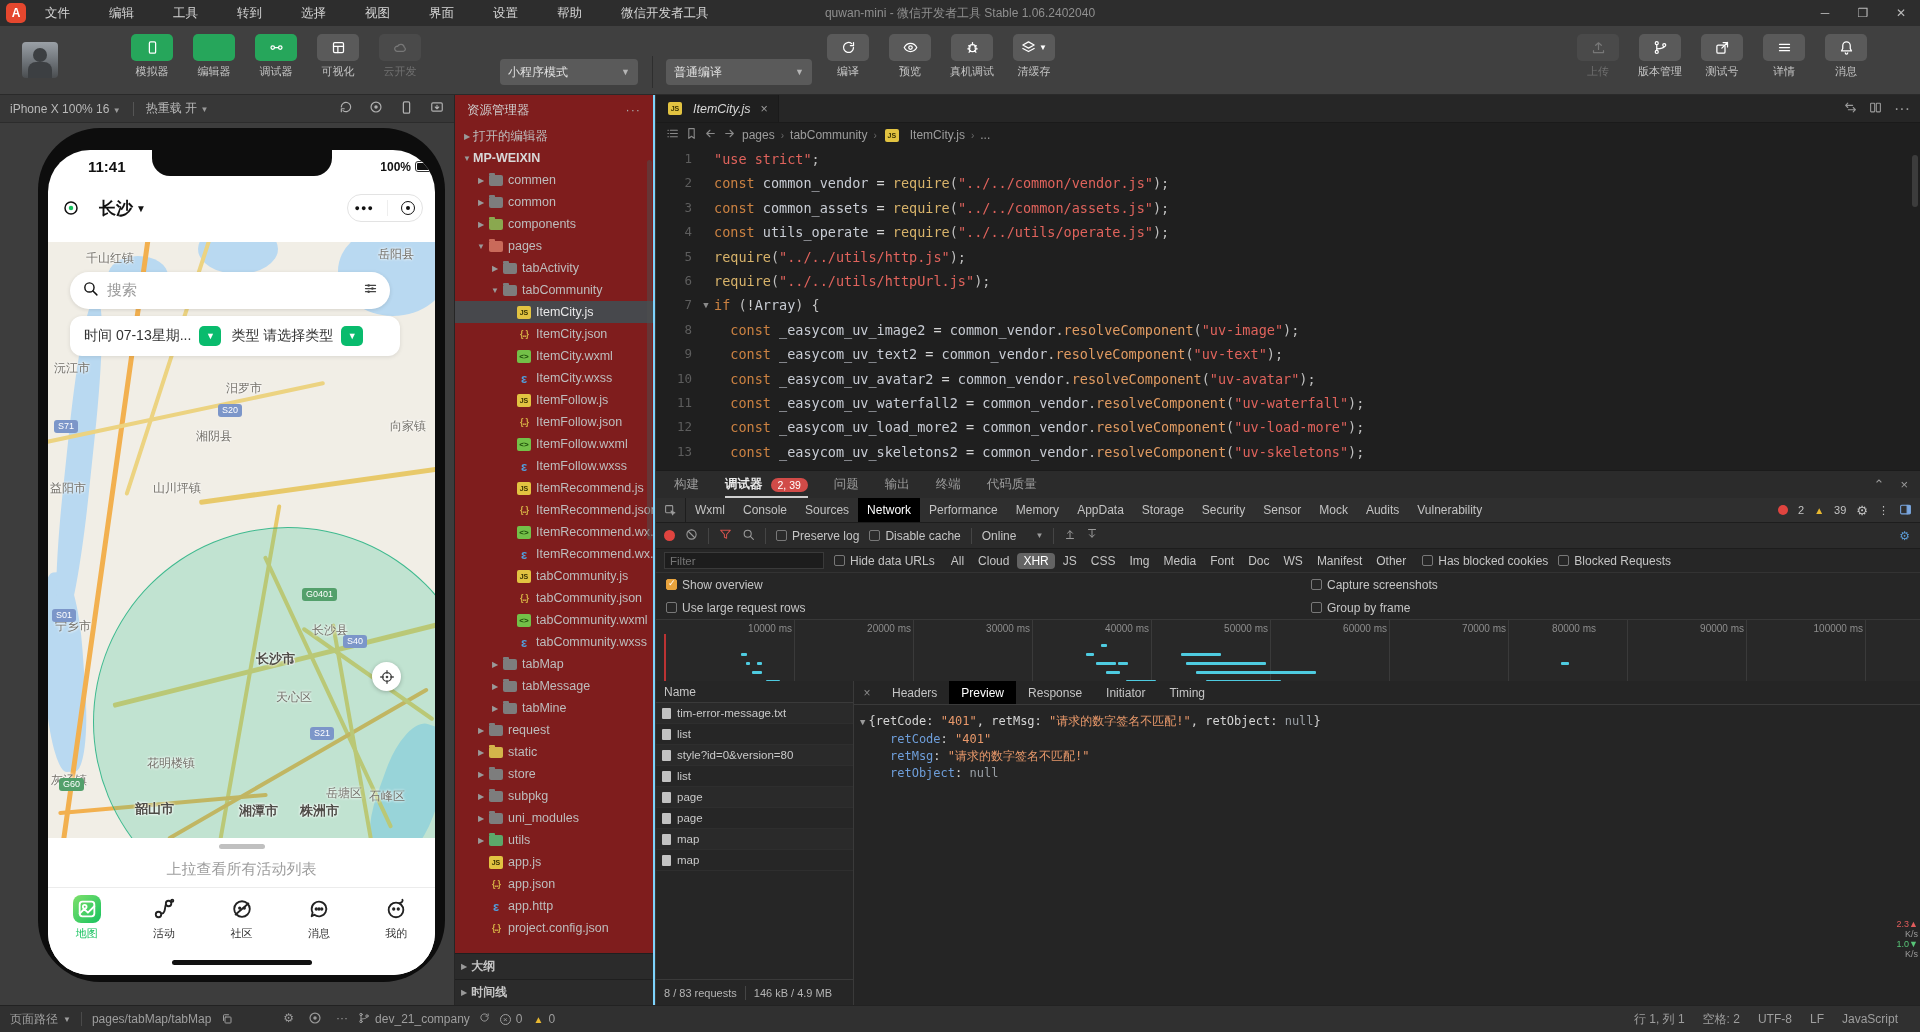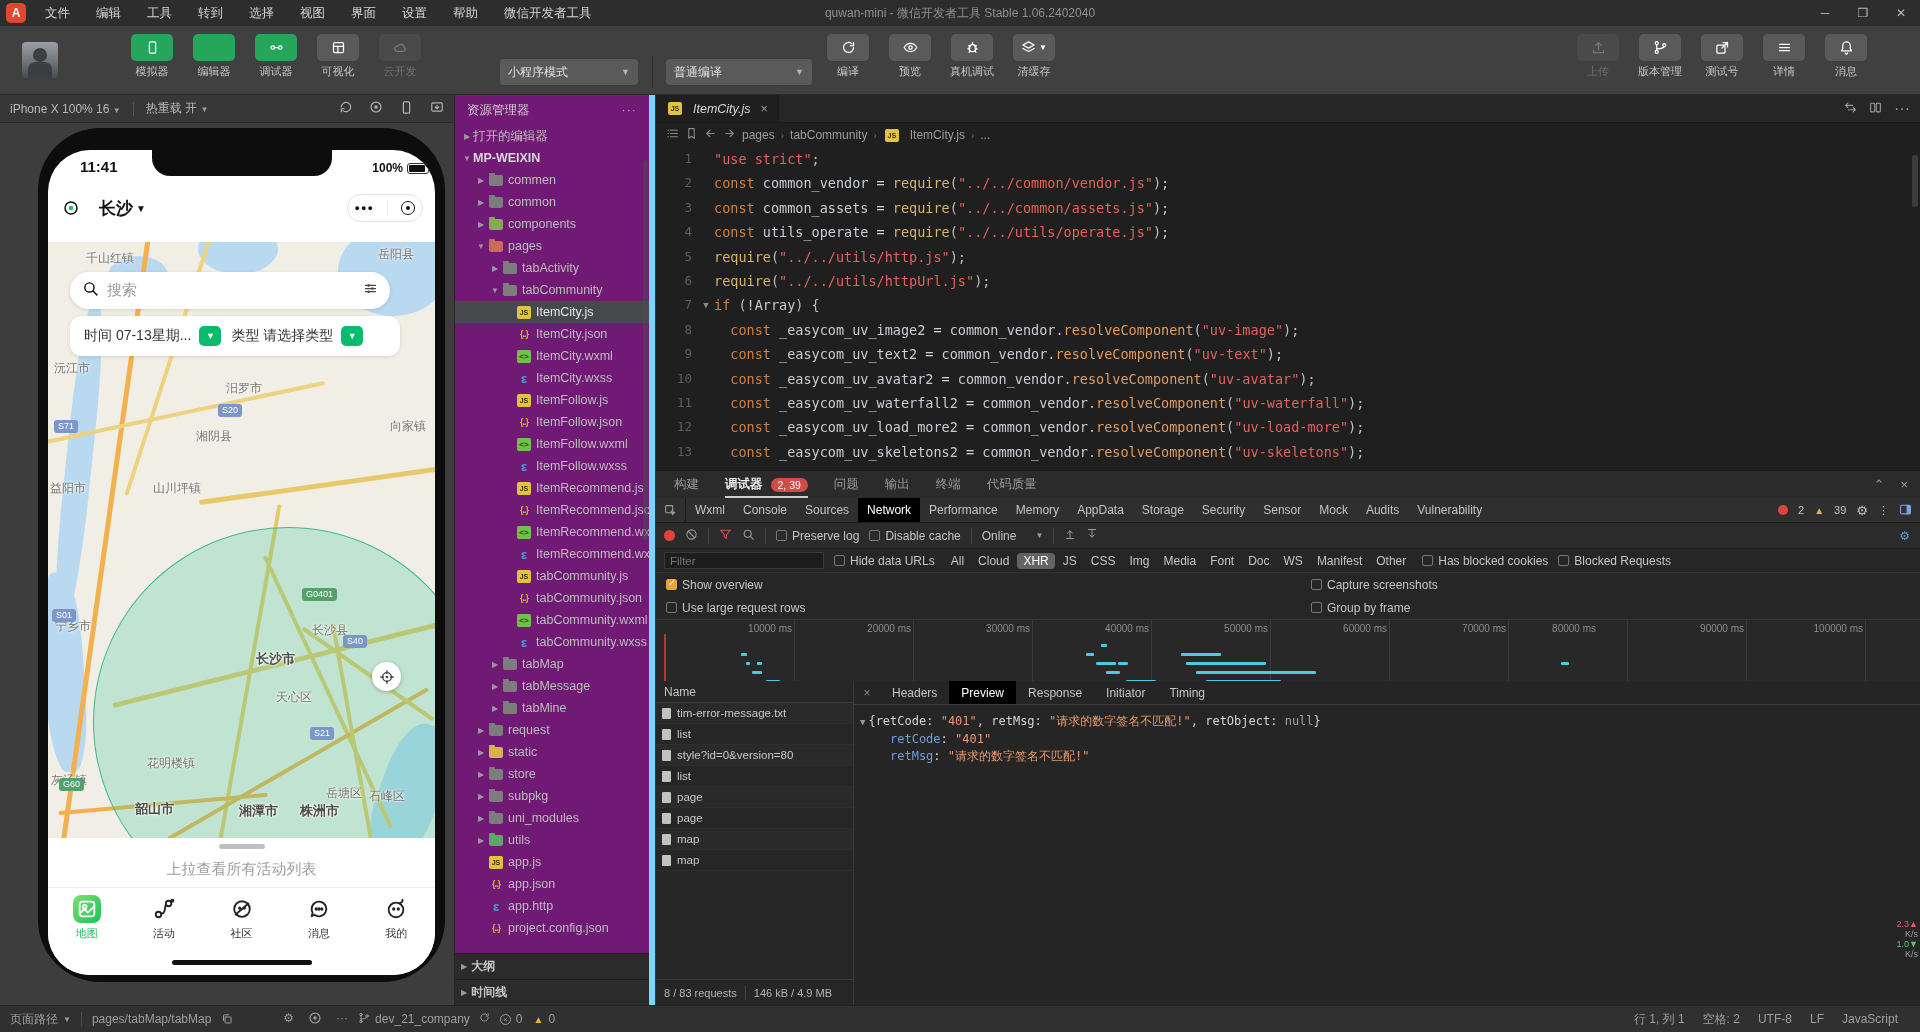--- a/index.html
+++ b/index.html
@@ -5,21 +5,21 @@
   * { margin:0; padding:0; box-sizing:border-box; }
   html,body { width:1920px; height:1032px; overflow:hidden; background:#383838;
     font-family:"Liberation Sans","DejaVu Sans",sans-serif; }
   .app { position:relative; width:1920px; height:1032px; color:#ccc; }
 
   
   .titlebar { position:absolute; left:0; top:0; width:1920px; height:26px; background:#2d2d2d;
     display:flex; align-items:center; }
   .logo { width:20px; height:20px; margin:0 10px 0 6px; background:#e5472e; border-radius:5px;
     color:#fff; font-weight:bold; font-size:12px; display:flex; align-items:center; justify-content:center; }
-  .menus { display:flex; gap:8px; }
+  .menus { display:flex; gap:21px; }
   .menu-item { padding:3px 9px; font-size:12.5px; color:#d6d6d6; cursor:default; }
   .win-title { position:absolute; left:0; right:0; text-align:center; font-size:12px; color:#8f8f8f; pointer-events:none; }
   .win-controls { position:absolute; right:0; top:0; height:26px; display:flex; z-index:5; }
   .win-controls span { width:38px; height:26px; display:flex; align-items:center; justify-content:center;
     color:#bbb; font-size:12px; }
 
   
   .toolbar { position:absolute; left:0; top:26px; width:1920px; height:69px; background:#404040;
     border-bottom:1px solid #2a2a2a; }
   .avatar { position:absolute; left:22px; top:16px; width:36px; height:36px; border-radius:4px;
@@ -46,21 +46,21 @@
   .sim-bar { height:28px; display:flex; align-items:center; font-size:12px; color:#b9b9b9; background:#373737;
     border-bottom:1px solid #2c2c2c; padding:0 10px; gap:8px; }
   .sim-bar .caret{ font-size:8px; color:#9a9a9a;}
   .sim-bar .sep{ width:1px; height:14px; background:#555; margin:0 4px;}
   .sim-bar-icons{ margin-left:auto; display:flex; gap:16px; color:#b0b0b0;}
   .phone { position:absolute; left:38px; top:33px; width:407px; height:854px; background:#0d0d0d; border-radius:62px; }
   .screen { position:absolute; left:10px; top:22px; width:387px; height:825px; background:#fff; border-radius:42px;
     overflow:hidden; }
   .notch { position:absolute; left:50%; transform:translateX(-50%); top:0; width:180px; height:26px; background:#0d0d0d;
     border-radius:0 0 18px 18px; z-index:30; }
-  .ph-status { position:absolute; left:8px; top:8px; width:100%; display:flex; align-items:flex-end; z-index:31; }
+  .ph-status { position:absolute; left:16px; top:8px; width:100%; display:flex; align-items:center; z-index:31; }
   .ph-time { margin-left:24px; font-size:15px; font-weight:bold; color:#111; }
   .ph-batt-grp { margin-left:auto; margin-right:14px; display:flex; align-items:center; gap:4px; color:#111; font-size:12px; font-weight:bold;}
   .batt { width:22px; height:11px; border:1.5px solid #333; border-radius:3px; position:relative; }
   .batt::before { content:""; position:absolute; left:1px; top:1px; bottom:1px; width:16px; background:#111; border-radius:1px; }
   .batt::after { content:""; position:absolute; right:-4px; top:2.5px; width:2px; height:4px; background:#333; border-radius:0 1px 1px 0; }
   .loc-row { position:absolute; left:0; top:44px; width:100%; display:flex; align-items:center; z-index:25; }
   .loc-pin { margin-left:14px; color:#111; display:flex; }
   .loc-name { font-size:17px; font-weight:bold; color:#111; margin-left:19px; }
   .loc-caret { font-size:10px; color:#111; margin-left:3px; }
   .capsule { margin-left:auto; margin-right:12px; width:76px; height:28px; border:1px solid #e3e3e3; border-radius:15px;
@@ -98,22 +98,22 @@
   .tabbar { position:absolute; top:50px; left:0; width:100%; height:66px; display:flex; }
   .tab-item { flex:1; display:flex; flex-direction:column; align-items:center; padding-top:7px; gap:3px; }
   .tab-item .t-ic { width:28px; height:28px; display:flex; align-items:center; justify-content:center; color:#222; }
   .tab-item .t-lb { font-size:11px; color:#333; }
   .tab-item.active .t-lb { color:#17c25f; }
   .tab-item.active .t-ic { background:linear-gradient(135deg,#7ee06b,#17c25f); border-radius:8px; color:#fff; }
   .home-ind { position:absolute; left:50%; transform:translateX(-50%); top:810px; width:140px; height:5px;
     background:#111; border-radius:3px; z-index:23; }
 
   
-  .explorer { position:absolute; left:455px; top:95px; width:200px; height:910px; background:#701a75;
-    border-right:6px solid #7dd3fc; overflow:hidden; }
+  .explorer { position:absolute; left:455px; top:95px; width:200px; height:910px; background:#7f1d1d;
+    border-right:2px solid #7dd3fc; overflow:hidden; }
   .exp-head { height:30px; display:flex; align-items:center; padding:0 12px; font-size:12.5px; color:#cfcfcf; }
   .exp-head .more { margin-left:auto; letter-spacing:1px; color:#aaa; }
   .tree-row { height:22px; display:flex; align-items:center; font-size:12.5px; color:#bdbdbd; white-space:nowrap; cursor:default; }
   .tree-row.selected { background:#47484c; color:#e8e8e8; }
   .tree-row.bold { font-weight:bold; color:#d8d8d8; }
   .tree-row .chev { width:12px; font-size:8px; color:#9a9a9a; text-align:center; flex:none; }
   .ficon { width:14px; height:13px; margin:0 5px 0 2px; flex:none; display:flex; align-items:center; justify-content:center;
     font-size:8px; font-weight:bold; border-radius:2px; }
   .ficon.folder { background:#7d7d7d; position:relative; border-radius:1px 2px 2px 2px; height:11px; }
   .ficon.folder::before { content:""; position:absolute; left:0; top:-2px; width:6px; height:2px; background:inherit; border-radius:1px 1px 0 0; }
@@ -1140,20 +1140,21 @@
             <div class="detail-tab">Headers</div>
             <div class="detail-tab active">Preview</div>
             <div class="detail-tab">Response</div>
             <div class="detail-tab">Initiator</div>
             <div class="detail-tab">Timing</div>
           </div>
         <div class="preview" id="preview">
             <div class="pv-sum"><span class="exp">▼</span><span class="pv-pun">{retCode: </span><span class="pv-str">"401"</span><span class="pv-pun">, retMsg: </span><span class="pv-str">"请求的数字签名不匹配!"</span><span class="pv-pun">, retObject: </span><span class="pv-null">null</span><span class="pv-pun">}</span></div>
             <div class="pv-row"><span class="pv-key">retCode</span><span class="pv-pun">: </span><span class="pv-str">"401"</span></div>
             <div class="pv-row"><span class="pv-key">retMsg</span><span class="pv-pun">: </span><span class="pv-str">"请求的数字签名不匹配!"</span></div>
+            <div class="pv-row"><span class="pv-key">retObject</span><span class="pv-pun">: </span><span class="pv-null">null</span></div>
           </div>
       </div>
     </div>
     <div class="net-speed">
       <span class="ns-up"><span>2.3</span>▲</span>
         <span class="ns-unit">K/s</span>
       <span class="ns-down"><span>1.0</span>▼</span>
         <span class="ns-unit">K/s</span>
     </div>
   </div>

